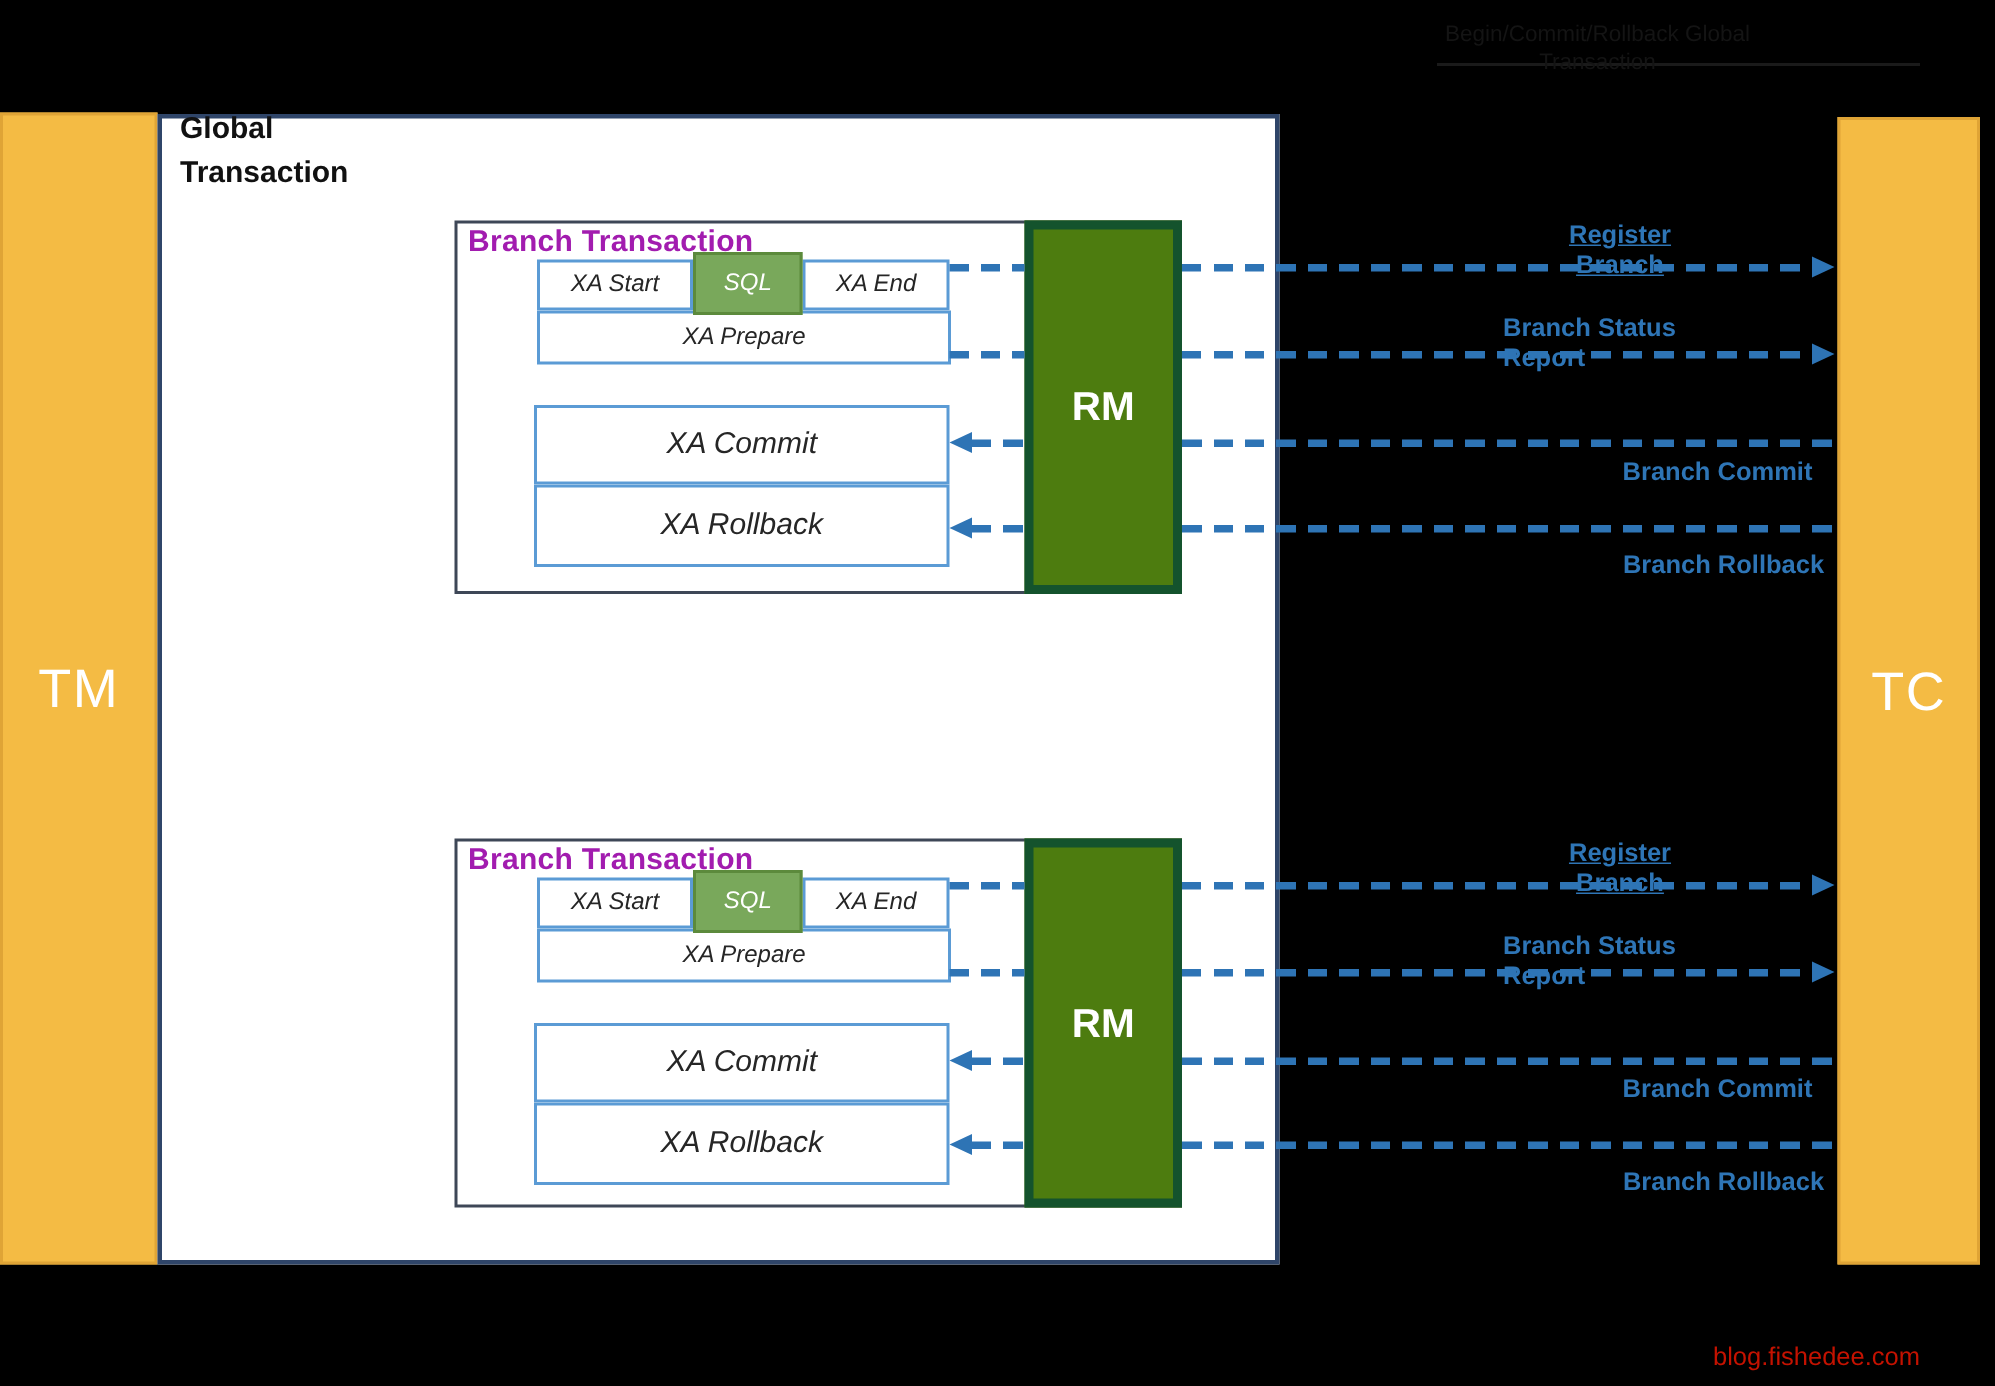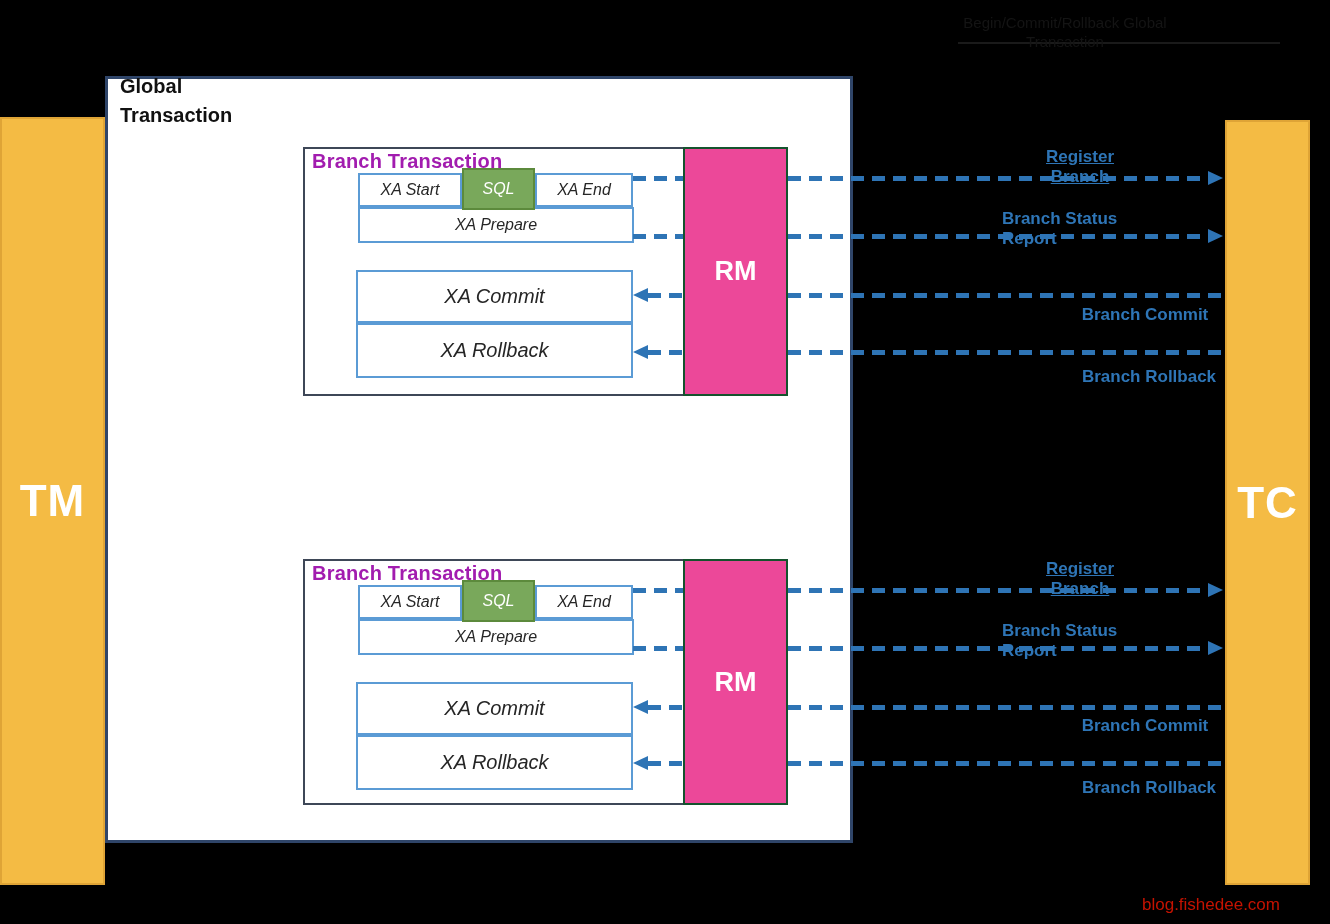--- a/index.html
+++ b/index.html
@@ -6,31 +6,31 @@
   #canvas{
     position:relative;width:1330px;height:924px;background:#000;overflow:hidden;
     font-family:"Liberation Sans",sans-serif;
     padding-left:36px;
   }
   .abs{position:absolute;box-sizing:border-box;}
   
   .actor{
     background:#F4BB44;border:2px solid #DFA436;
     display:flex;align-items:center;justify-content:center;
-    color:#fff;font-weight:bold;font-size:44px;letter-spacing:1px;margin-top:42px;
+    color:#fff;font-weight:normal;font-size:36px;letter-spacing:1px;
   }
   
   .global-box{background:#fff;border:3px solid #2F4569;}
   .global-title{color:#111;font-weight:bold;font-size:20px;line-height:29px;}
   
   .branch-box{border:2px solid #3E4757;background:#fff;z-index:2;}
   .branch-title{color:#a21caf;font-weight:bold;font-size:20px;padding:1px 0 0 7px;letter-spacing:0.2px;}
   
   .rm{
-    background:#ec4899;border:2px solid #14532d;z-index:4;
+    background:#4d7c0f;border:6px solid #14532d;z-index:4;
     display:flex;align-items:center;justify-content:center;
     color:#fff;font-weight:bold;font-size:27px;
   }
   
   .cell{
     background:#fff;border:2px solid #5B9BD5;z-index:3;
     display:flex;align-items:center;justify-content:center;
     font-style:italic;color:#262626;font-size:16px;
   }
   .cell-big{font-size:20px;}
@@ -61,21 +61,21 @@
   <div class="abs top-line" style="left:958px;top:42px;width:322px;"></div>
   <div class="abs top-label" style="left:940px;top:13px;width:250px;">
     <div>Begin/Commit/Rollback Global</div>
     <div>Transaction</div>
   </div>
 
   <div class="abs actor" style="left:0px;top:75px;width:105px;height:768px;">
     <span>TM</span>
   </div>
 
-  <div class="abs actor" style="left:1225px;top:78px;width:85px;height:765px;">
+  <div class="abs actor" style="left:1225px;top:78px;width:95px;height:765px;">
     <span>TC</span>
   </div>
 
   <div class="abs global-box" style="left:105px;top:76px;width:748px;height:767px;z-index:1;"></div>
   <div class="abs global-title" style="left:120px;top:72px;z-index:2;">
     <div>Global</div>
     <div>Transaction</div>
   </div>
 
   <div class="abs branch-box" style="left:303px;top:147px;width:485px;height:249px;">

